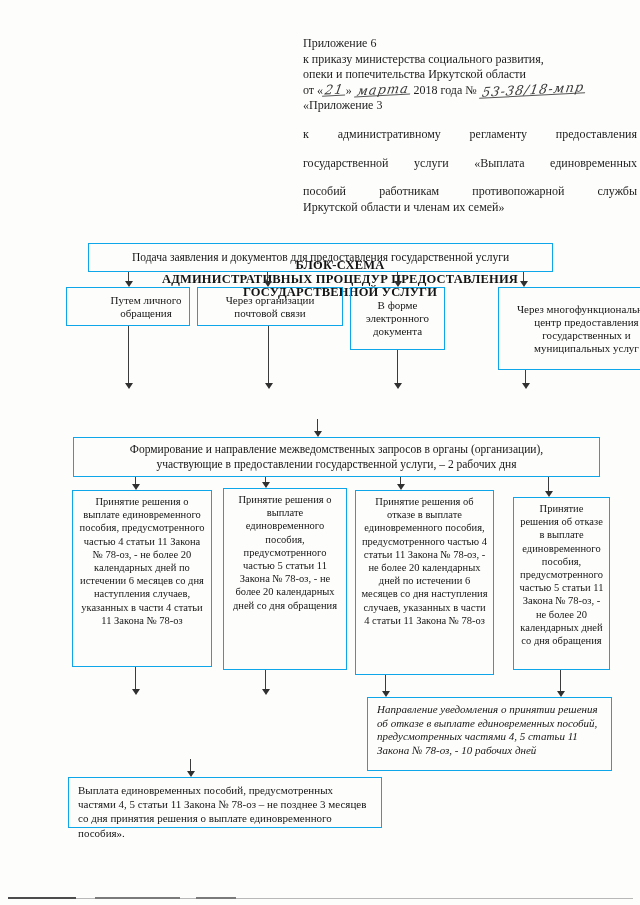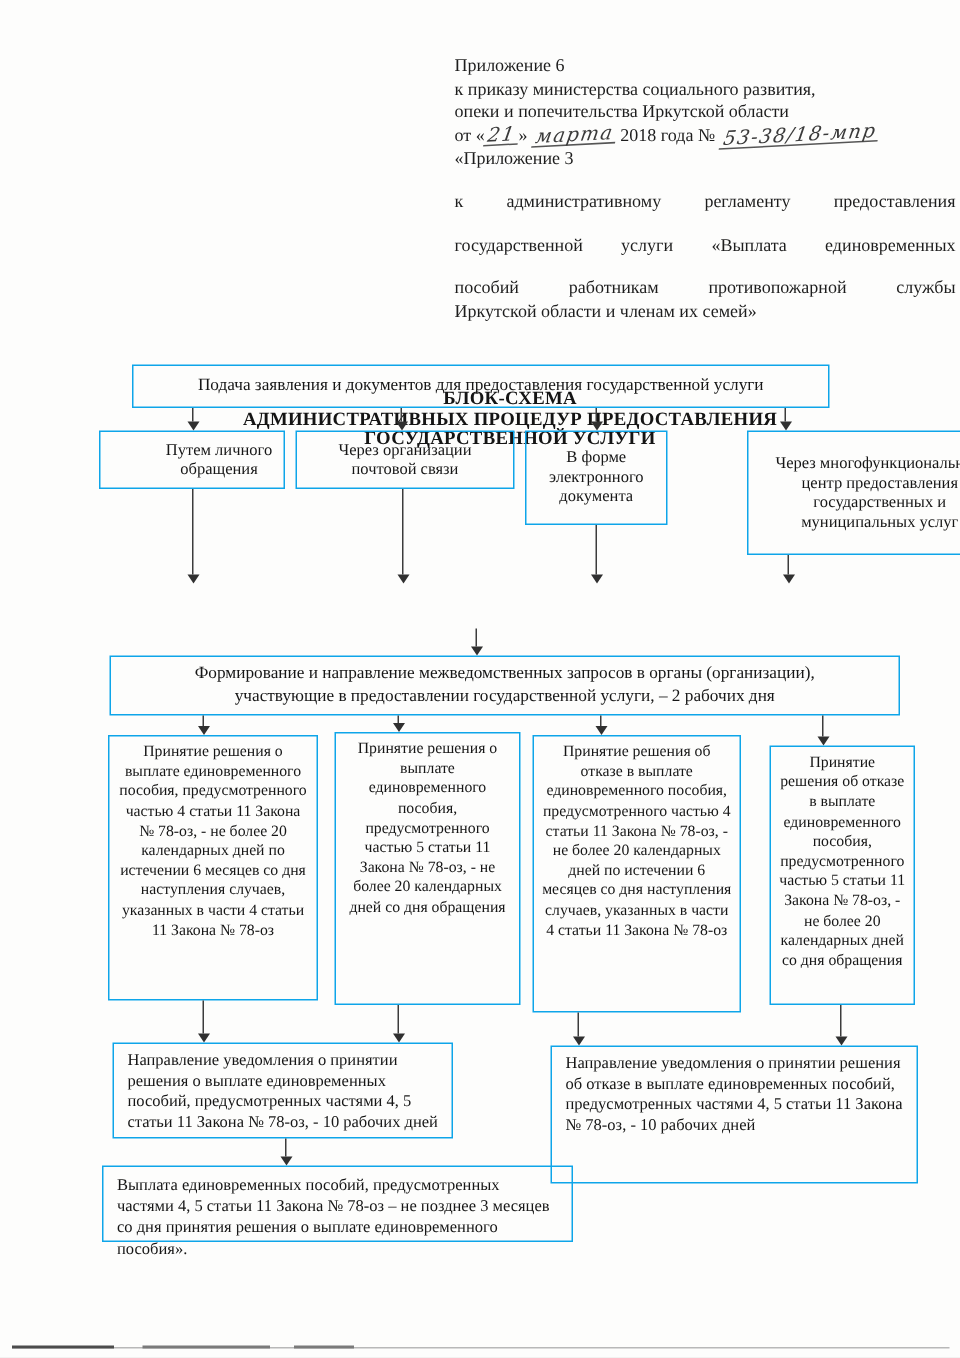--- a/index.html
+++ b/index.html
@@ -96,22 +96,21 @@
   <div class="box" style="left:453px;top:287px;width:177px;height:83px;margin-left:45px;">Через многофункциональный центр предоставления государственных и муниципальных услуг</div>
 
 
   <div class="box" style="left:73px;top:437px;width:527px;height:40px;font-size:11.5px;line-height:15px;padding:2px 24px;">Формирование и направление межведомственных запросов в органы (организации), участвующие в предоставлении государственной услуги, – 2 рабочих дня</div>
 
   <div class="box small" style="left:72px;top:490px;width:140px;height:177px;">Принятие решения о выплате единовременного пособия, предусмотренного частью 4 статьи 11 Закона № 78-оз, - не более 20 календарных дней по истечении 6 месяцев со дня наступления случаев, указанных в части 4 статьи 11  Закона № 78-оз</div>
   <div class="box small" style="left:223px;top:488px;width:124px;height:182px;">Принятие решения о выплате единовременного пособия, предусмотренного частью 5 статьи 11 Закона № 78-оз, - не более 20 календарных дней со дня обращения</div>
   <div class="box small" style="left:355px;top:490px;width:139px;height:185px;">Принятие решения об отказе в выплате единовременного пособия, предусмотренного частью 4 статьи 11 Закона № 78-оз, - не более 20 календарных дней по истечении 6 месяцев со дня наступления случаев, указанных в части 4 статьи 11 Закона № 78-оз</div>
   <div class="box small" style="left:513px;top:497px;width:97px;height:173px;">Принятие решения об отказе в выплате единовременного пособия, предусмотренного частью 5 статьи 11 Закона № 78-оз, - не более 20 календарных дней со дня обращения</div>
 
-  <div class="box leftal" style="left:75px;top:695px;width:227px;height:64px;">Направление уведомления о принятии решения о выплате единовременных пособий, предусмотренных частями 4, 5 статьи 11 Закона № 78-оз, - 10 рабочих дней</div>
-  <div class="box leftal" style="left:367px;top:697px;width:245px;height:92px;">Направление уведомления о принятии решения об отказе в выплате единовременных пособий, предусмотренных частями 4, 5 статьи 11 Закона № 78-оз, - 10 рабочих дней</div>
+  <div class="box leftal" style="left:367px;top:697px;width:245px;height:74px;font-style:italic;">Направление уведомления о принятии решения об отказе в выплате единовременных пособий, предусмотренных частями 4, 5 статьи 11 Закона № 78-оз, - 10 рабочих дней</div>
 
   <div class="box leftal" style="left:68px;top:777px;width:314px;height:51px;line-height:14.2px;">Выплата единовременных пособий, предусмотренных частями 4, 5 статьи 11  Закона № 78-оз – не позднее 3 месяцев со дня принятия решения о выплате единовременного пособия».</div>
 
   <div class="arr" style="left:128px;top:272px;height:9px;"></div>
   <div class="arr" style="left:267px;top:272px;height:9px;"></div>
   <div class="arr" style="left:397px;top:272px;height:9px;"></div>
   <div class="arr" style="left:523px;top:272px;height:9px;"></div>
 
   <div class="arr" style="left:128px;top:326px;height:57px;"></div>
   <div class="arr" style="left:268px;top:326px;height:57px;"></div>

